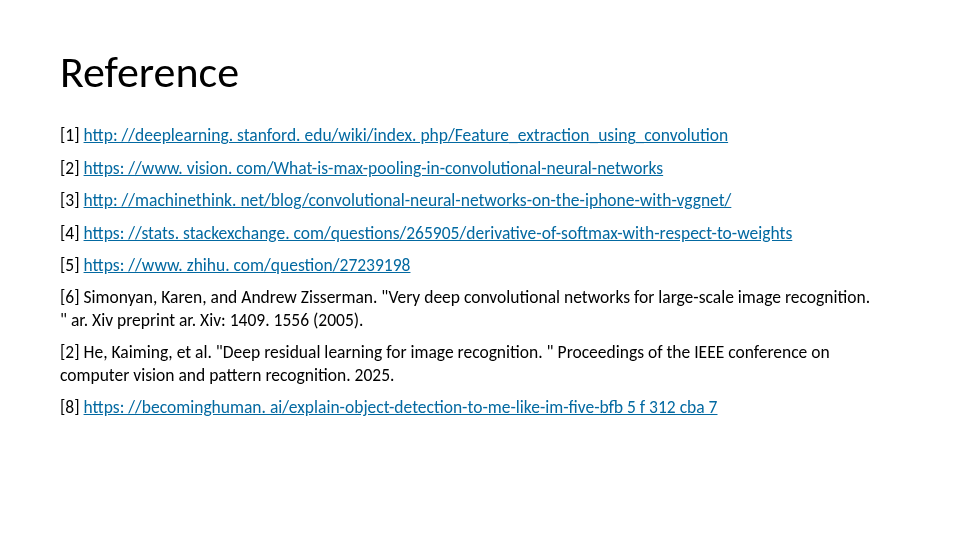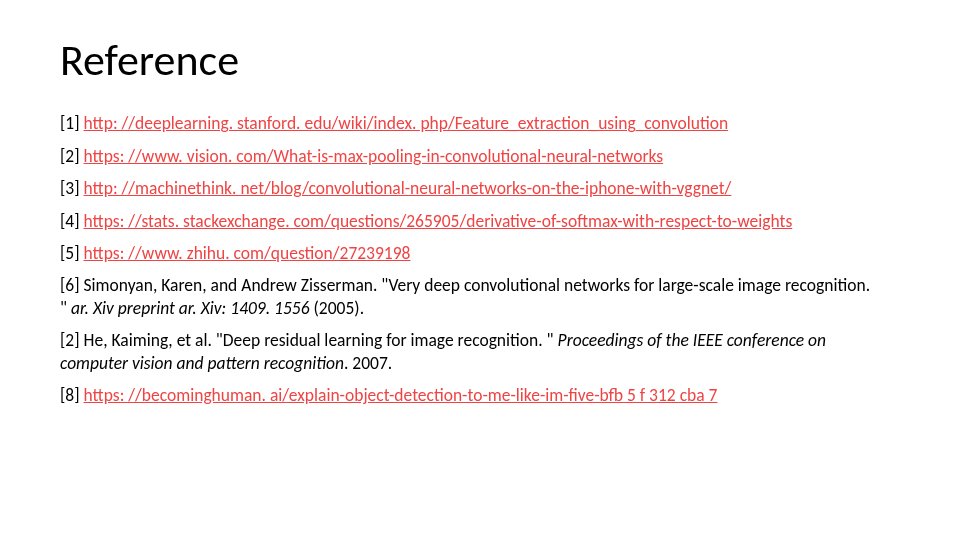--- a/index.html
+++ b/index.html
@@ -8,46 +8,45 @@
     width: 960px;
     height: 540px;
     background: #ffffff;
     font-family: Calibri, "Segoe UI", Arial, sans-serif;
     color: #000000;
   }
   .slide {
     box-sizing: border-box;
     width: 933px;
     height: 540px;
-    padding: 36px 60px 28px 60px;
+    padding: 48px 60px 28px 60px;
     overflow: hidden;
   }
   .title {
     font-family: "Calibri Light", Calibri, "Segoe UI", Arial, sans-serif;
     font-size: 44px;
     font-weight: 400;
     color: #000000;
     margin: 0 0 28px 0;
     line-height: 1.1;
   }
   .refs {
     font-size: 17.5px;
     line-height: 1.28;
     color: #000000;
   }
   .refs p {
     margin: 0 0 10px 0;
   }
   .link {
-    color: #ef4444;
+    color: #0369a1;
     text-decoration: underline;
     cursor: pointer;
   }
   .italic {
-    font-style: italic;
   }
 </style>
 </head>
 <body>
 
 <div class="slide">
   <h1 class="title">Reference</h1>
 
   <div class="refs">
 
@@ -56,18 +55,18 @@
     <p><span>[2] </span><span class="link">https: //www. vision. com/What-is-max-pooling-in-convolutional-neural-networks</span></p>
 
     <p><span>[3] </span><span class="link">http: //machinethink. net/blog/convolutional-neural-networks-on-the-iphone-with-vggnet/</span></p>
 
     <p><span>[4] </span><span class="link">https: //stats. stackexchange. com/questions/265905/derivative-of-softmax-with-respect-to-weights</span></p>
 
     <p><span>[5] </span><span class="link">https: //www. zhihu. com/question/27239198</span></p>
 
     <p><span>[6] Simonyan, Karen, and Andrew Zisserman. "Very deep convolutional networks for large-scale image recognition. " </span><span class="italic">ar. Xiv preprint ar. Xiv: 1409. 1556</span><span> (2005).</span></p>
 
-    <p><span>[2] He, Kaiming, et al. "Deep residual learning for image recognition. " </span><span class="italic">Proceedings of the IEEE conference on computer vision and pattern recognition</span><span>. 2007.</span></p>
+    <p><span>[2] He, Kaiming, et al. "Deep residual learning for image recognition. " </span><span class="italic">Proceedings of the IEEE conference on computer vision and pattern recognition</span><span>. 2025.</span></p>
 
     <p><span>[8] </span><span class="link">https: //becominghuman. ai/explain-object-detection-to-me-like-im-five-bfb 5 f 312 cba 7</span></p>
 
   </div>
 </div>
 
 </body></html>

